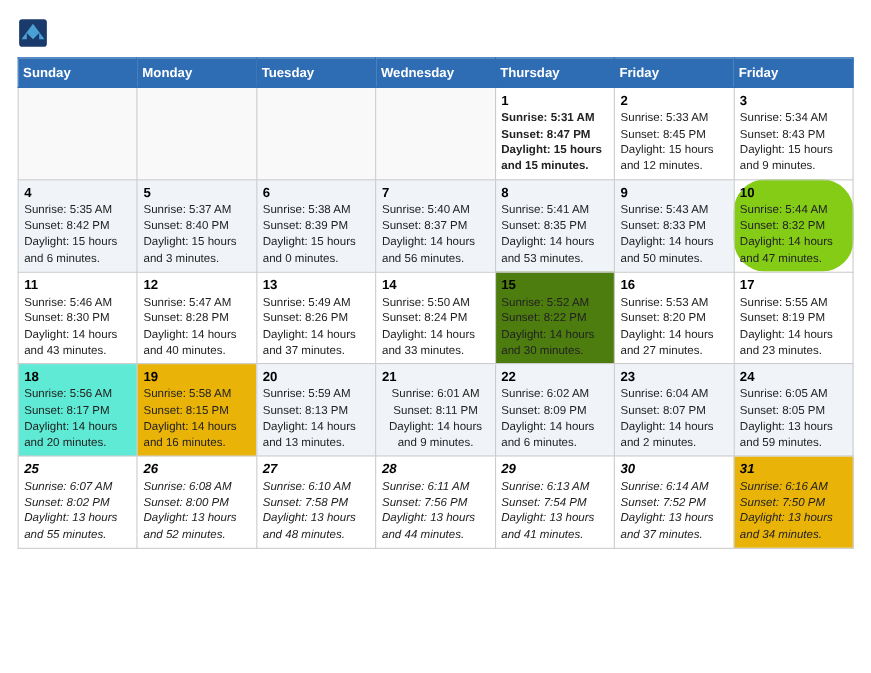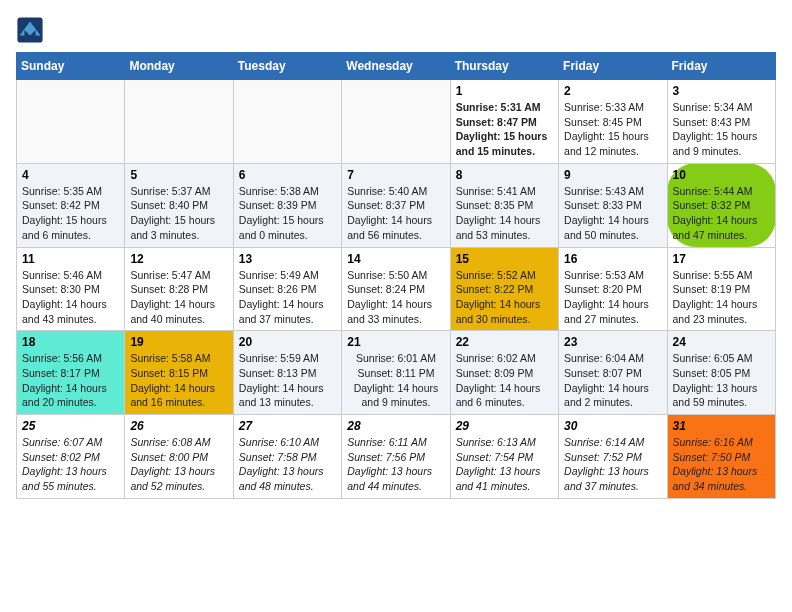--- a/index.html
+++ b/index.html
@@ -220,21 +220,21 @@
 Daylight: 14 hours
 and 37 minutes.</div>
         </td>
         <td style="background: rgb(255, 255, 255);">
           <span class="day-num">14</span>
           <div class="day-info" style="white-space: pre-line;">Sunrise: 5:50 AM
 Sunset: 8:24 PM
 Daylight: 14 hours
 and 33 minutes.</div>
         </td>
-        <td style="background: #eab308;">
+        <td style="background: #4d7c0f;">
           <span class="day-num">15</span>
           <div class="day-info" style="white-space: pre-line;">Sunrise: 5:52 AM
 Sunset: 8:22 PM
 Daylight: 14 hours
 and 30 minutes.</div>
         </td>
         <td style="background: rgb(255, 255, 255);">
           <span class="day-num">16</span>
           <div class="day-info" style="white-space: pre-line;">Sunrise: 5:53 AM
 Sunset: 8:20 PM
@@ -336,21 +336,21 @@
 Daylight: 13 hours
 and 41 minutes.</div>
         </td>
         <td style="background: rgb(255, 255, 255);">
           <span class="day-num">30</span>
           <div class="day-info" style="white-space: pre-line;">Sunrise: 6:14 AM
 Sunset: 7:52 PM
 Daylight: 13 hours
 and 37 minutes.</div>
         </td>
-        <td style="background: #f97316;">
+        <td style="background: #eab308;">
           <span class="day-num">31</span>
           <div class="day-info" style="white-space: pre-line;">Sunrise: 6:16 AM
 Sunset: 7:50 PM
 Daylight: 13 hours
 and 34 minutes.</div>
         </td>
       </tr>
     </tbody>
 </table>
 

